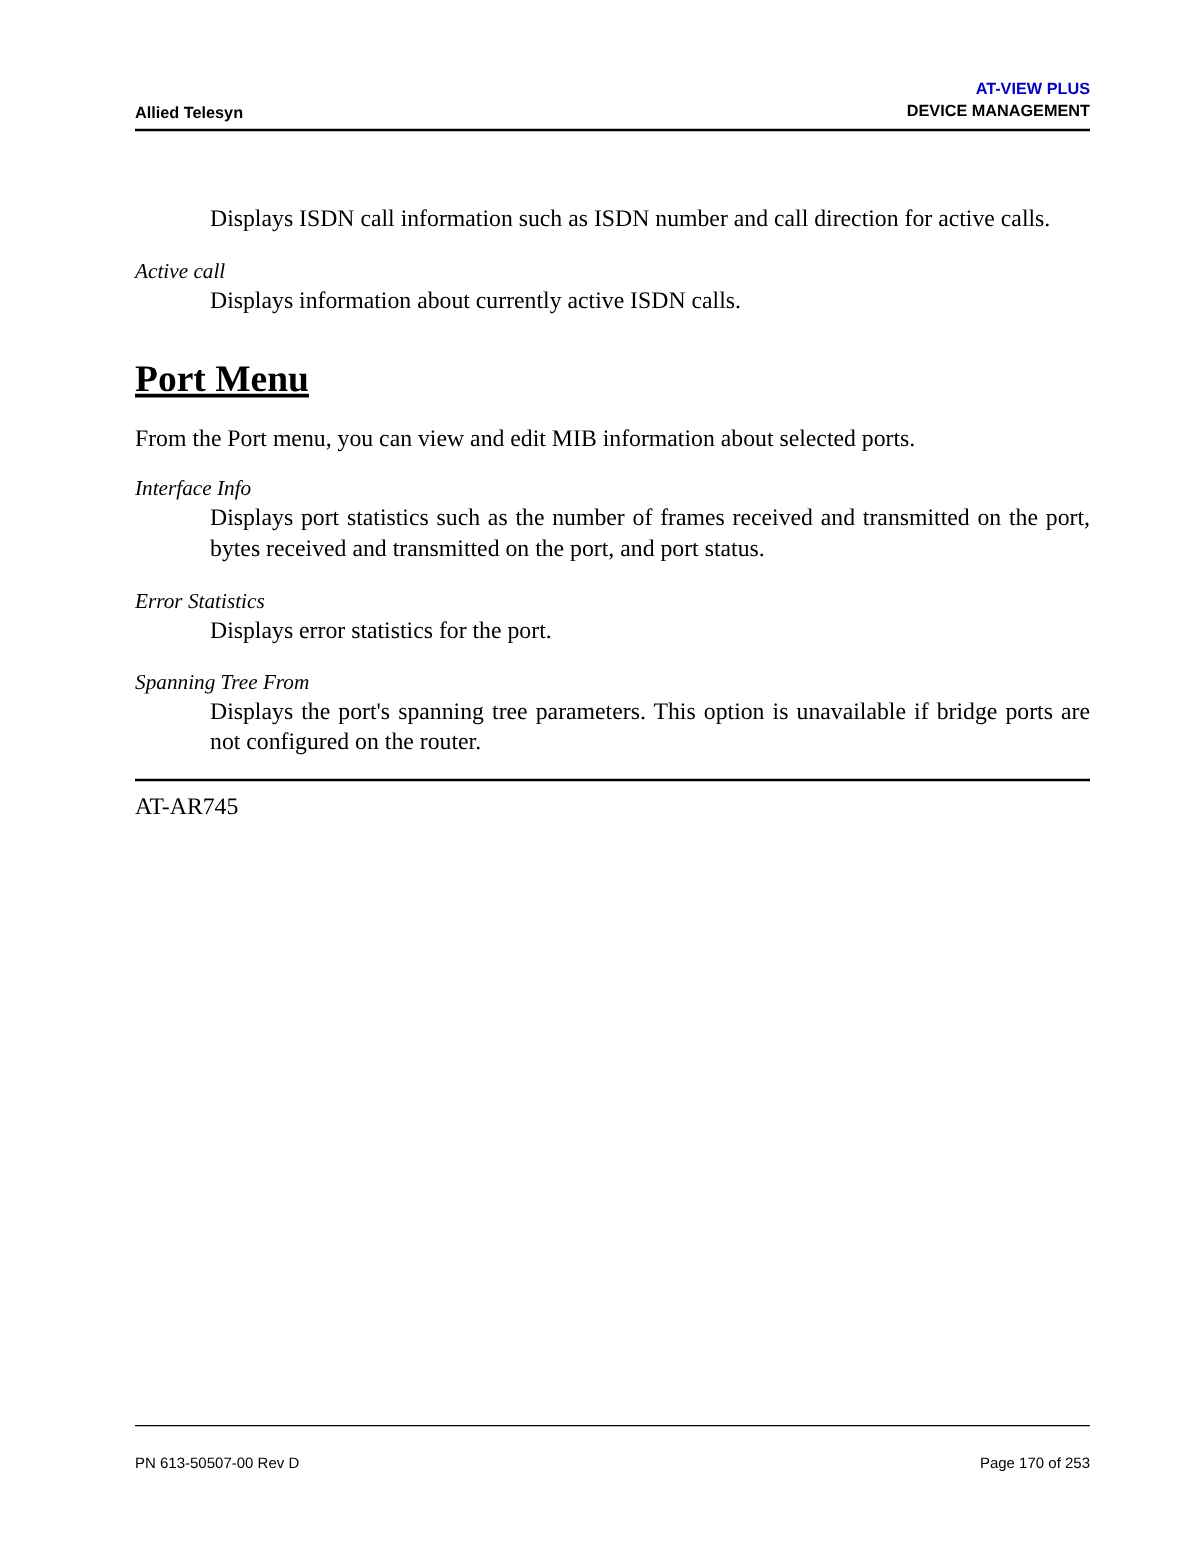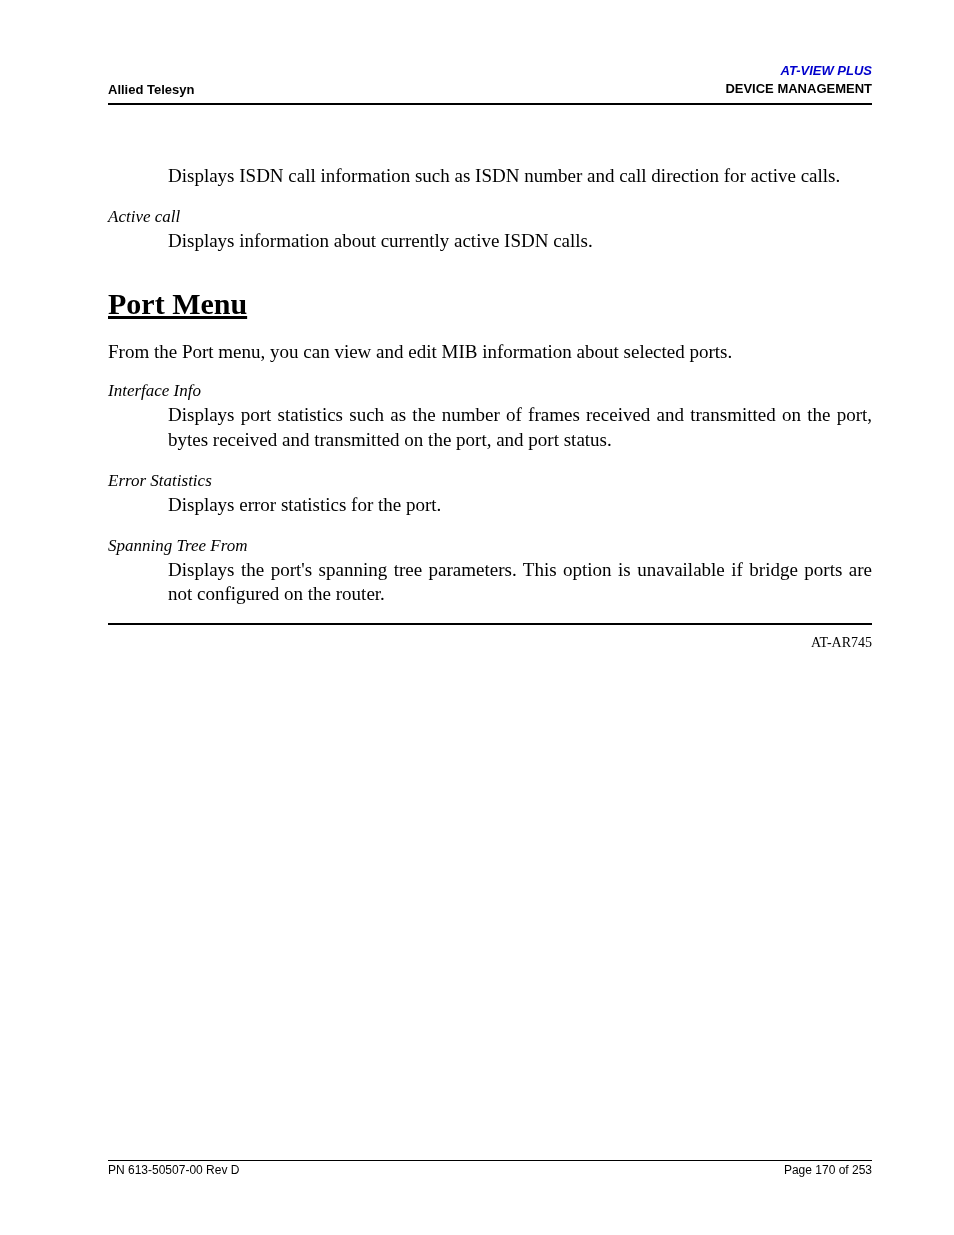--- a/index.html
+++ b/index.html
@@ -20,21 +20,21 @@
     display: flex;
     justify-content: space-between;
     align-items: flex-end;
     font-family: Verdana, Geneva, sans-serif;
     font-size: 13px;
     font-weight: 700;
     padding-bottom: 6px;
     border-bottom: 2px solid #000;
   }
   .header .right { text-align: right; line-height: 1.35; }
-  .header .blue { color: #0000cc; font-style: italic; }
+  .header .blue { color: #0000cc; }
   .content { padding-top: 59px; }
   .body-text {
     font-size: 19px;
     line-height: 1.3;
     margin-left: 60px;
     text-align: justify;
   }
   .term {
     font-style: italic;
     font-size: 17px;
@@ -52,31 +52,30 @@
   .intro {
     font-size: 19px;
     margin-bottom: 4px;
   }
   .hr {
     border: none;
     border-top: 2px solid #000;
     margin-top: 16px;
   }
   .model {
-    text-align: right;
-    font-size: 14px;
+    font-size: 19px;
     margin-top: 10px;
   }
   .footer {
     position: absolute;
     left: 108px;
     right: 82px;
     bottom: 58px;
     border-top: 1px solid #000;
-    padding-top: 2px;
+    padding-top: 22px;
     display: flex;
     justify-content: space-between;
     font-family: Verdana, Geneva, sans-serif;
     font-size: 12px;
   }
 </style>
 </head>
 <body>
 
 <div class="page">

